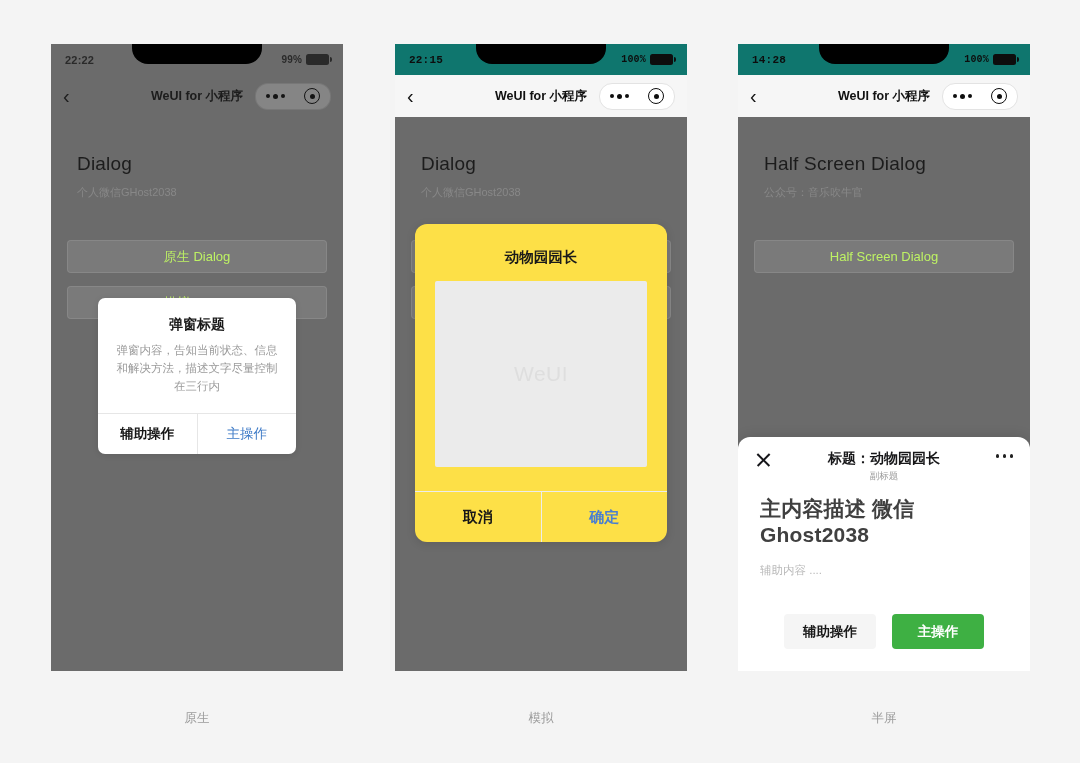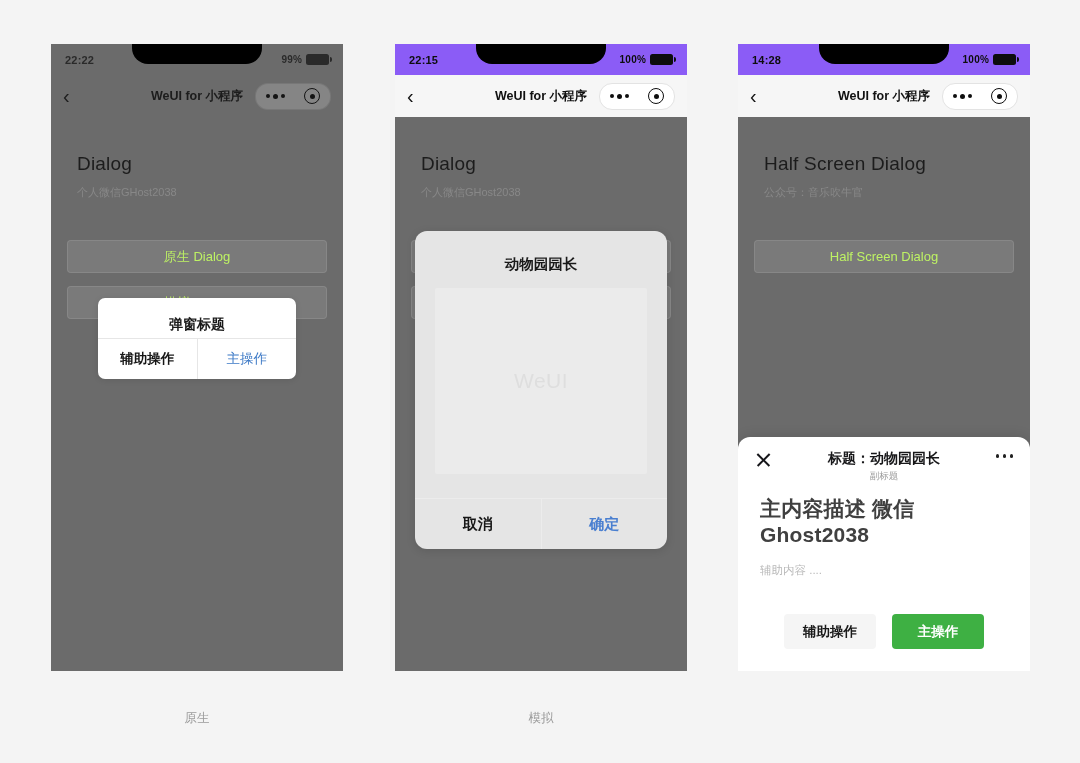--- a/index.html
+++ b/index.html
@@ -44,21 +44,21 @@
     position: relative;
     height: 31px;
     display: flex;
     align-items: center;
     justify-content: space-between;
     padding: 0 14px;
     box-sizing: border-box;
     font-size: 11px;
     letter-spacing: .2px;
   }
-  .statusbar.light { background: #8b5cf6; color: #0d0d0d; }
+  .statusbar.light { background: #0f766e; color: #0d0d0d; font-family: Liberation Mono, monospace; }
   .statusbar.dim   { background: #6b6b6b; color: #2a2a2a; }
   .notch {
     position: absolute;
     left: 50%;
     transform: translateX(-50%);
     top: -10px;
     width: 130px;
     height: 30px;
     background: #000;
     border-radius: 0 0 16px 16px;
@@ -237,23 +237,23 @@
   }
   .sd-btn.default { color: #171717; font-weight: 600; }
   .sd-btn.primary { color: #3c79c6; }
   .sys-dialog .sd-ft .sd-btn + .sd-btn { border-left: .5px solid #e6e6e6; }
 
   
   .sim-dialog {
     position: absolute;
     left: 50%;
     transform: translateX(-50%);
-    top: 187px;
+    top: 180px;
     width: 252px;
-    background: #e5e5e5;
+    background: #fde047;
     border-radius: 12px;
     overflow: hidden;
     box-shadow: 0 2px 10px rgba(0,0,0,.12);
   }
   .sim-dialog .sim-hd {
     padding: 24px 20px 14px 20px;
     text-align: center;
     font-size: 14.5px;
     font-weight: 700;
     color: #1a1a1a;
@@ -420,20 +420,21 @@
         <div class="page-bd">
           <div class="weui-btn">原生 Dialog</div>
           <div class="weui-btn">模拟 Dialog</div>
         </div>
       </div>
 
       <div class="mask"></div>
 
       <div class="sys-dialog">
         <div class="sd-hd">弹窗标题</div>
+        <div class="sd-bd">弹窗内容，告知当前状态、信息和解决方法，描述文字尽量控制在三行内</div>
         <div class="sd-ft">
           <div class="sd-btn default">辅助操作</div>
           <div class="sd-btn primary">主操作</div>
         </div>
       </div>
 
     </div>
   </div>
   <div class="caption c1">原生</div>
 
@@ -543,14 +544,15 @@
           <div class="half-aux">辅助内容 ....</div>
         </div>
         <div class="half-ft">
           <div class="h-btn default">辅助操作</div>
           <div class="h-btn primary">主操作</div>
         </div>
       </div>
 
     </div>
   </div>
+  <div class="caption c3">半屏</div>
 
 </div>
 
 </body></html>

